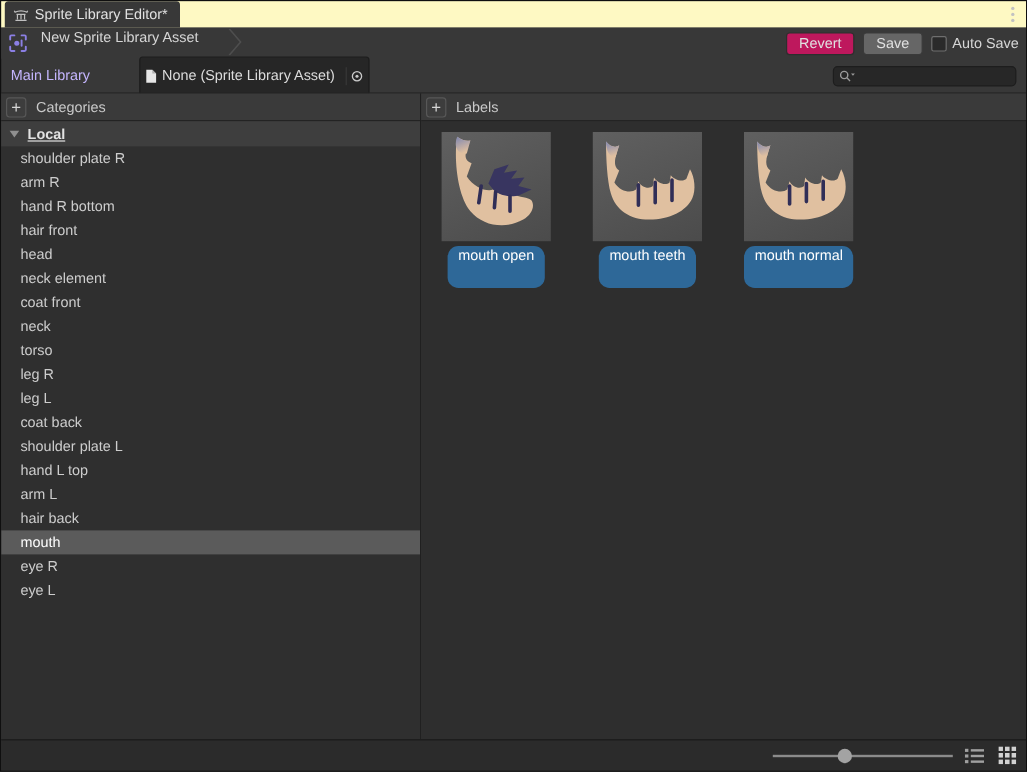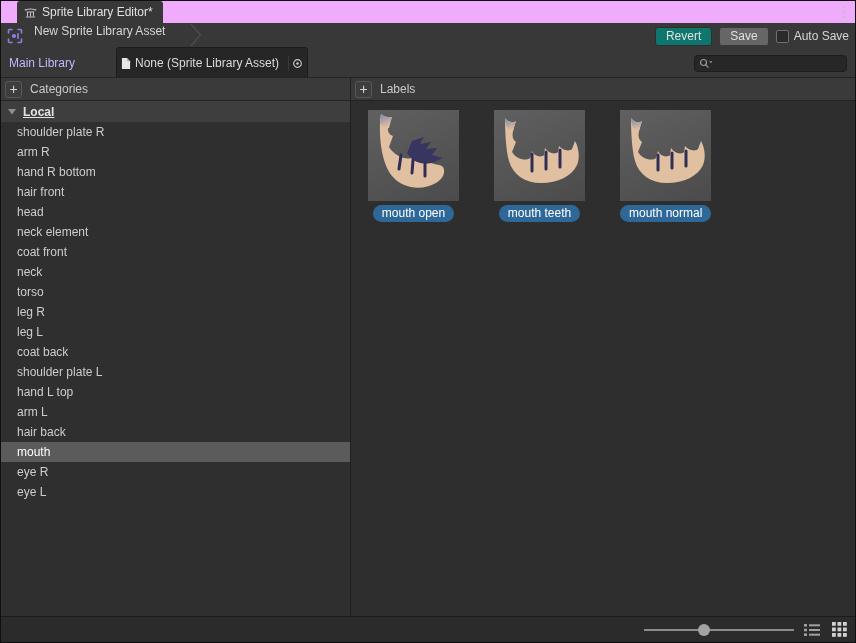--- a/index.html
+++ b/index.html
@@ -4,30 +4,30 @@
 <style>
   * { box-sizing: border-box; margin: 0; padding: 0; }
   html,body { width:856px; height:643px; background:#1a1a1a; overflow:hidden; }
   body { font-family:"Liberation Sans", sans-serif; }
   .window {
     width:856px; height:643px; background:#383838;
     border:1px solid #0f0f0f; display:flex; flex-direction:column;
     position:relative; color:#cdcdcd;
   }
   
-  .tabstrip { height:22px; background:#f0abfc; display:flex; align-items:stretch; padding-left:16px; flex:0 0 22px;}
+  .tabstrip { height:22px; background:#fef9c3; display:flex; align-items:stretch; padding-left:3px; flex:0 0 22px;}
   .tab { background:#383838; display:flex; align-items:center; gap:5px; padding:0 10px 0 7px;
          font-size:12px; color:#e0e0e0; border-radius:3px 3px 0 0; cursor:default; }
   .kebab { margin-left:auto; width:22px; display:flex; align-items:center; justify-content:center; }
   
   .toolbar { height:26px; background:#383838; display:flex; align-items:center; padding:0 6px; gap:7px; flex:0 0 26px; }
   .crumb { display:flex; gap:19px; font-size:12px; color:#d6d6d6; height:24px; padding:0 2px 0 4px; }
   .crumb-chev { margin-left:6px; }
   .tb-right { margin-left:auto; display:flex; align-items:center; gap:7px; }
-  .btn { background:#0f766e; border:1px solid #2e2e2e; border-radius:3px; color:#e0e0e0;
+  .btn { background:#be185d; border:1px solid #2e2e2e; border-radius:3px; color:#e0e0e0;
          font-size:12px; height:19px; padding:0 10px; font-family:inherit; cursor:default; }
   .btn.save { background:#666666; border-color:#3a3a3a; }
   .chk { width:13px; height:13px; background:#2a2a2a; border:1px solid #6f6f6f; border-radius:2px; }
   .chk-label { font-size:12px; color:#d6d6d6; margin-left:-2px; }
   
   .libraryrow { height:28px; display:flex; align-items:center; padding:0 8px; font-size:12px; flex:0 0 28px; }
   .lib-label { width:107px; color:#c4b5fd; }
   .object-field { width:192px; height:33px; background:#262626; border:1px solid #1c1c1c; border-radius:3px;
                   display:flex; align-items:center; padding:0 2px 0 4px; gap:4px; color:#dcdcdc; }
   .object-field .val { flex:1; font-size:12px; white-space:nowrap; overflow:hidden; }
@@ -46,21 +46,21 @@
              color:#d6d6d6; font-size:14px; line-height:14px; text-align:center; padding:0; font-family:inherit; cursor:default;}
   .local-row { height:21px; background:#3e3e3e; display:flex; align-items:center; gap:6px; padding:0 6px;
                font-size:12px; font-weight:bold; color:#e2e2e2;text-decoration:underline; }
   .cat-list { flex:1; overflow:hidden; }
   .cat-row { height:20px; line-height:20px; padding-left:16px; font-size:12px; color:#cdcdcd; cursor:default; }
   .cat-row.selected { background:#5b5b5b; color:#ffffff; }
   .labels-body { padding:9px 0 0 17px; display:flex; gap:35px; align-items:flex-start; }
   .sprite-card { display:flex; flex-direction:column; align-items:center; }
   .thumb { width:91px; height:91px; background:linear-gradient(155deg,#606060,#4b4b4b); }
   .pill { margin-top:4px; background:#2e6898; color:#fff; border-radius:9px; font-size:12px;
-          padding:1px 9px 2px; white-space:nowrap; }
+          padding:1px 9px 20px; white-space:nowrap; }
   
   .footer { height:26px; flex:0 0 26px; background:#2b2b2b; border-top:1px solid #1b1b1b;
             display:flex; align-items:center; padding:0 7px; gap:9px; }
   .slider { position:relative; width:150px; height:14px; margin-left:auto; }
   .slider .track { position:absolute; left:0; right:0; top:6px; height:2px; background:#8b8b8b; }
   .slider .knob { position:absolute; top:1px; width:12px; height:12px; margin-left:-6px;
                   border-radius:50%; background:#a3a3a3; }
   .view-btn { width:18px; height:18px; display:flex; align-items:center; justify-content:center; background:none; border:0; padding:0; cursor:default;}
   svg { display:block; }
 </style>

